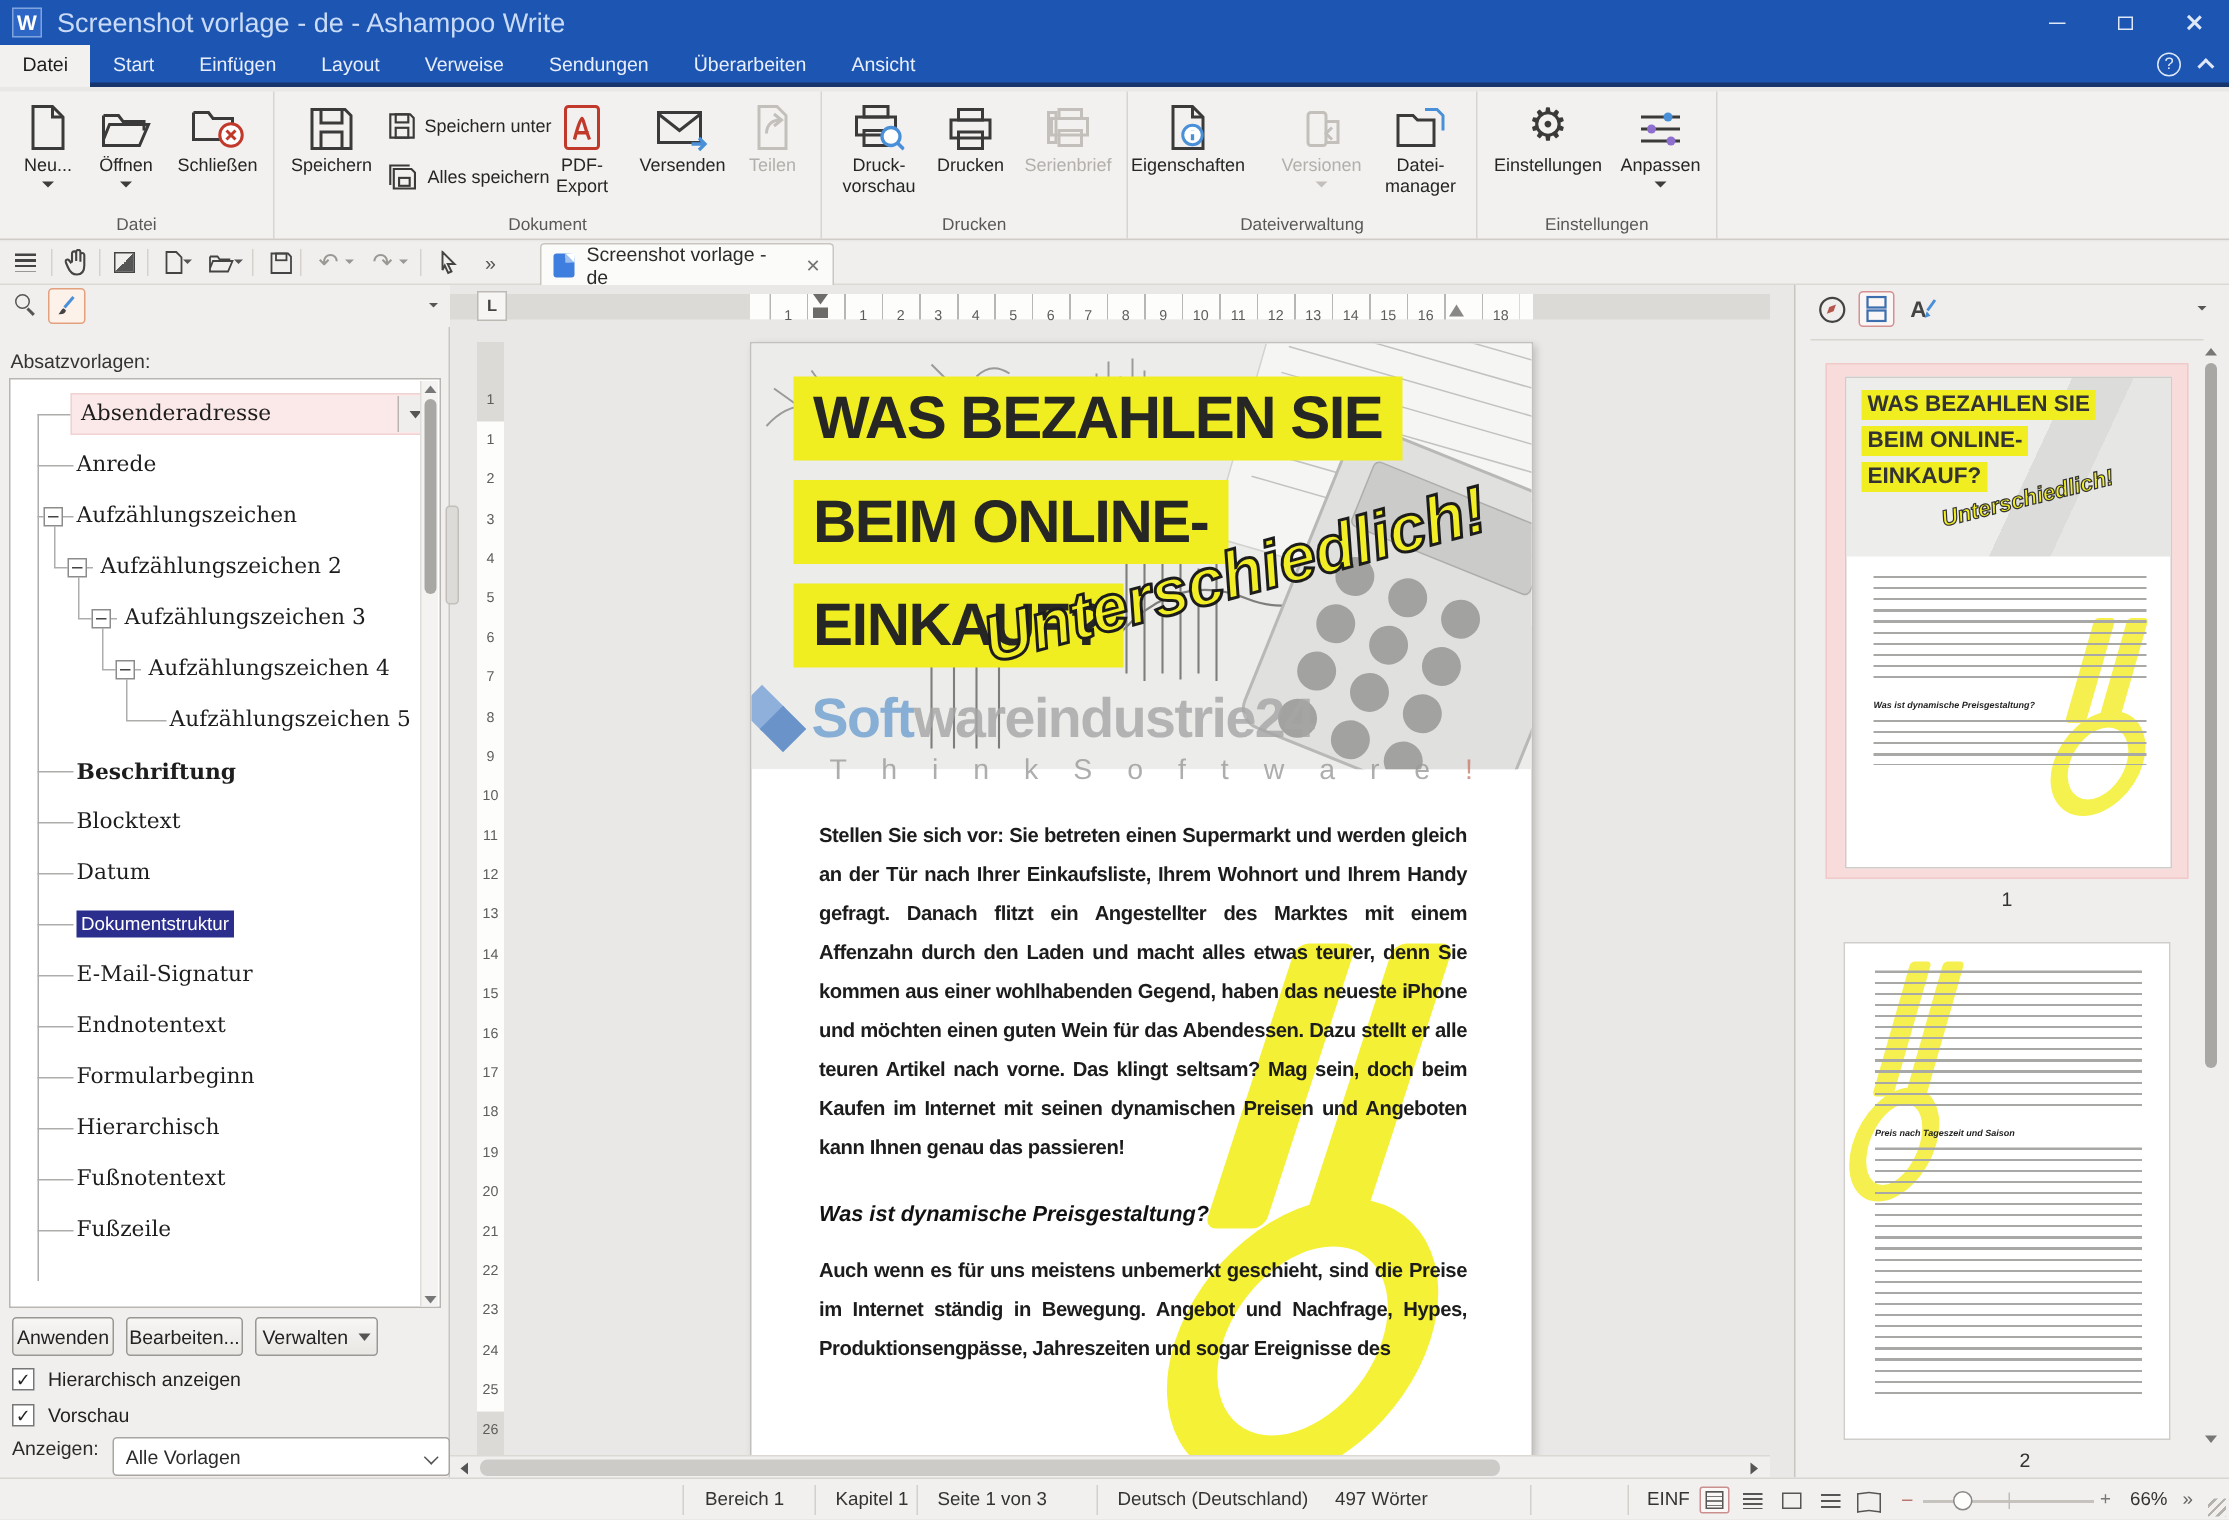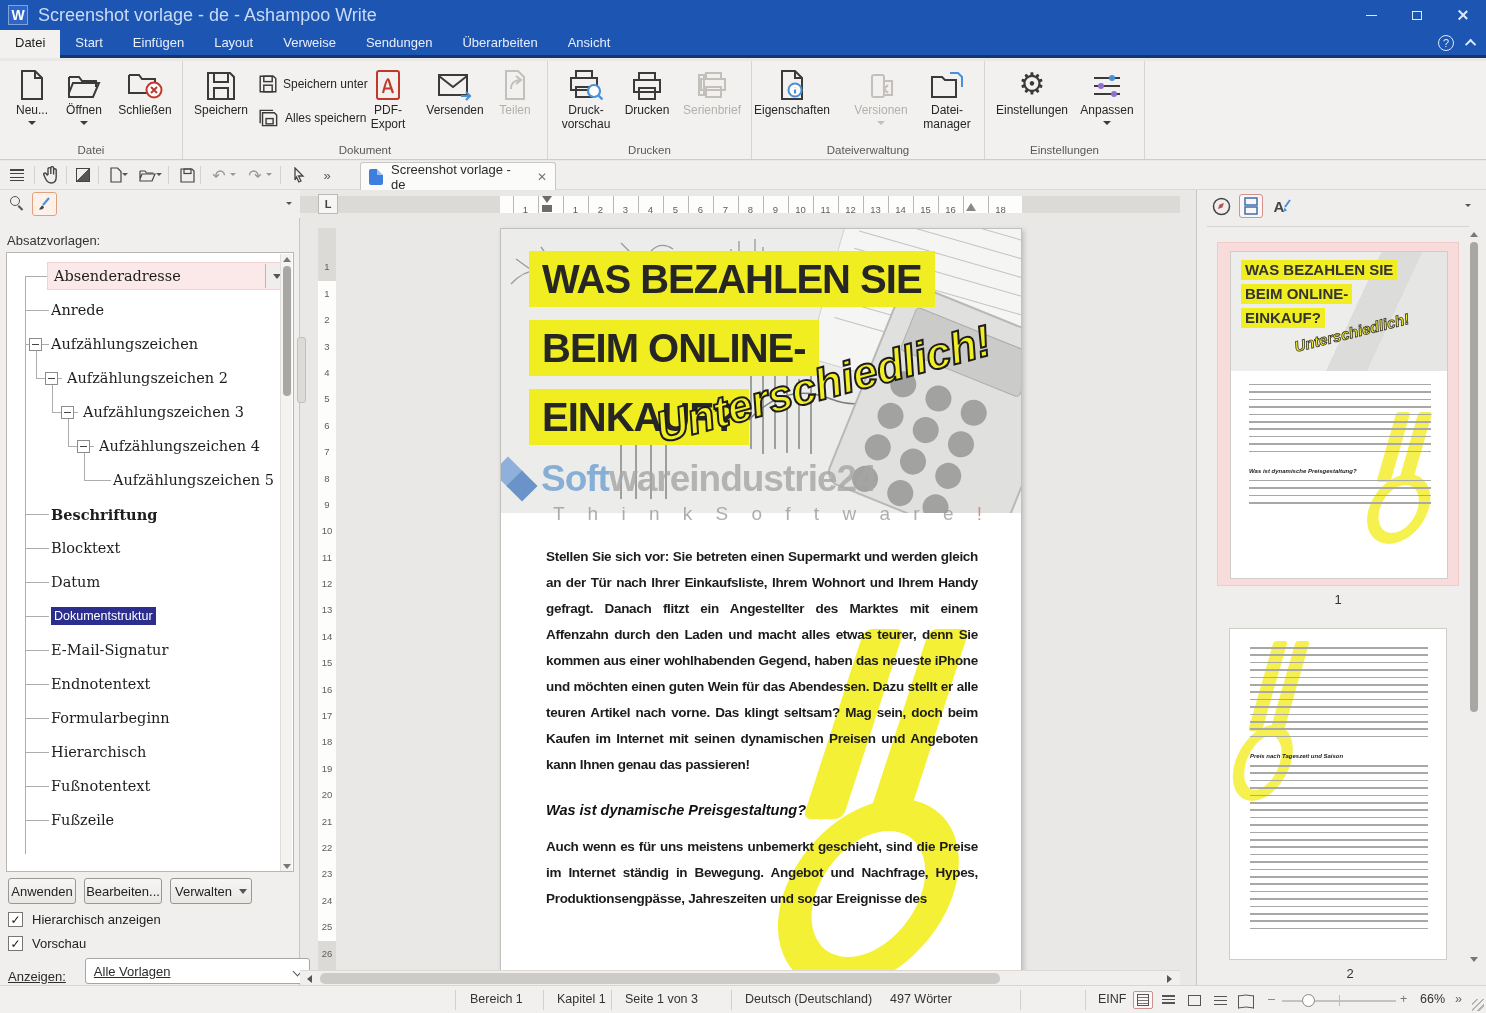--- a/index.html
+++ b/index.html
@@ -83,21 +83,21 @@
   .pink-dd { position:absolute; right:1px; top:1px; width:22px; height:24px; background:#efeeec; border-left:1px solid #b9b6b2; display:flex; align-items:center; justify-content:center; }
   .sel-navy { background:#2b2e8c; color:#fff; font-family:"Liberation Sans", sans-serif; font-size:12.5px; padding:2px 3px; }
   .bold-item { font-weight:bold; }
   .list-scroll { position:absolute; right:1px; top:1px; width:12px; height:618px; background:#f4f3f2; border-left:1px solid #e0dedb; }
   .list-thumb { position:absolute; left:2px; top:12px; width:8px; height:130px; background:#a9a7a4; border-radius:4px; }
   .tri-up { width:0;height:0;border-left:4px solid transparent;border-right:4px solid transparent;border-bottom:5px solid #777; position:absolute; left:2px; top:3px; }
   .tri-dn { width:0;height:0;border-left:4px solid transparent;border-right:4px solid transparent;border-top:5px solid #777; position:absolute; left:2px; bottom:3px; }
   .sb-btn { position:absolute; top:660px; height:26px; background:linear-gradient(#f7f6f5,#e9e7e4); border:1px solid #9a9894; border-radius:3px; font-size:13px; color:#222; display:flex; align-items:center; justify-content:center; gap:7px; }
   .checkrow { position:absolute; left:8px; display:flex; align-items:center; gap:9px; font-size:13px; color:#222; }
   .checkbox { width:15px; height:15px; background:#fff; border:1px solid #777; display:flex; align-items:center; justify-content:center; font-size:12px; color:#222; }
-  .anzrow { position:absolute; left:8px; top:740px; display:flex; align-items:flex-end; gap:19px;text-decoration:underline; }
+  .anzrow { position:absolute; left:8px; top:740px; display:flex; align-items:flex-start; gap:9px; }
   .anzselect { width:225px; height:26px; background:#fff; border:1px solid #a9a6a2; border-radius:3px; display:flex; align-items:center; padding:0 8px; position:relative; }
   .anzselect .chev { position:absolute; right:8px; top:9px; width:7px; height:7px; border-right:1.6px solid #555; border-bottom:1.6px solid #555; transform:rotate(45deg); }
   .splitter { position:absolute; left:297px; top:337px; width:9px; height:66px; background:#dddbd8; border:1px solid #c2bfbb; border-radius:3px; }
 
   
   .hruler { position:absolute; left:300px; top:196px; width:880px; height:17px; background:#dcdad7; }
   .hruler-white { position:absolute; left:200px; top:0; width:522px; height:17px; background:#fdfdfc; }
   .hr-cells { position:absolute; left:213px; top:0; height:17px; white-space:nowrap;
       background:repeating-linear-gradient(to right,#b9b7b4 0 1px,transparent 1px 25px); }
   .hr-cells span { display:inline-block; width:25px; height:17px; line-height:17px; text-align:center; font-size:9.5px; color:#5f5d5a; }

